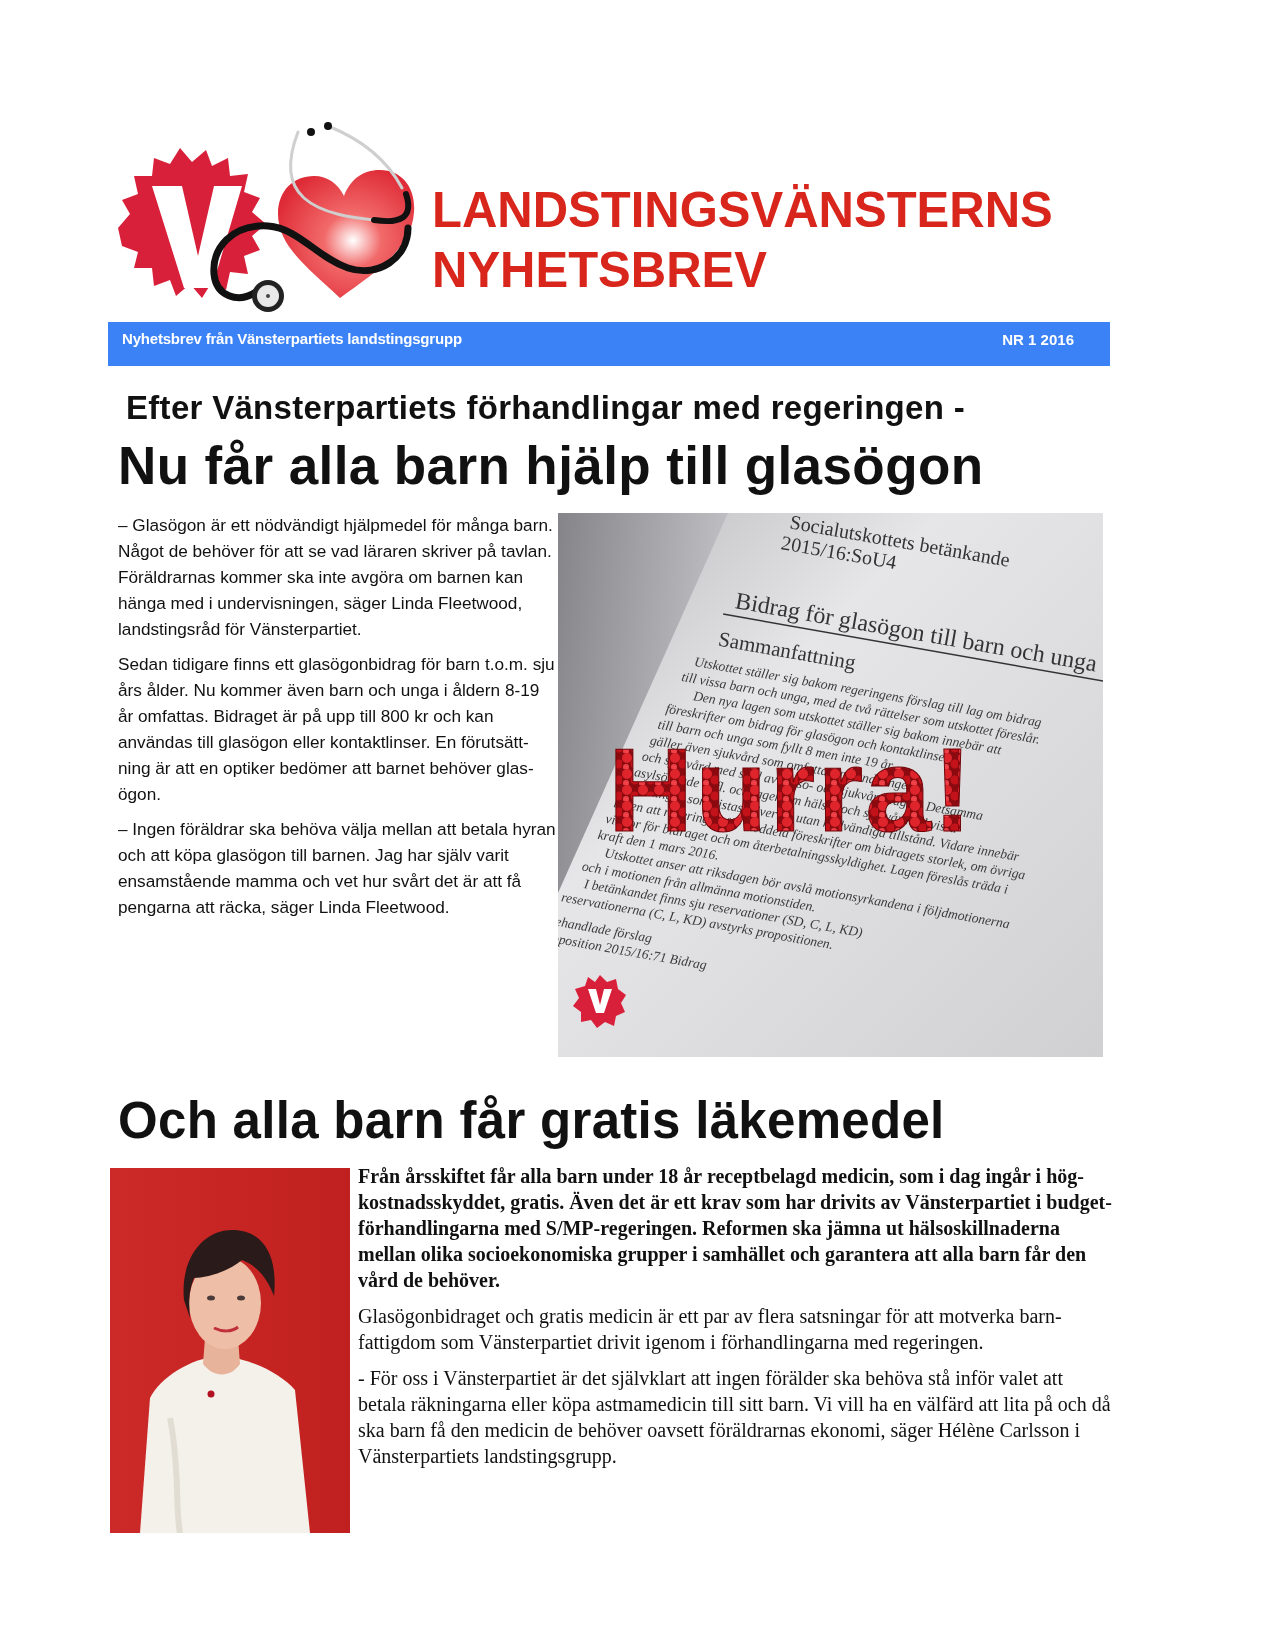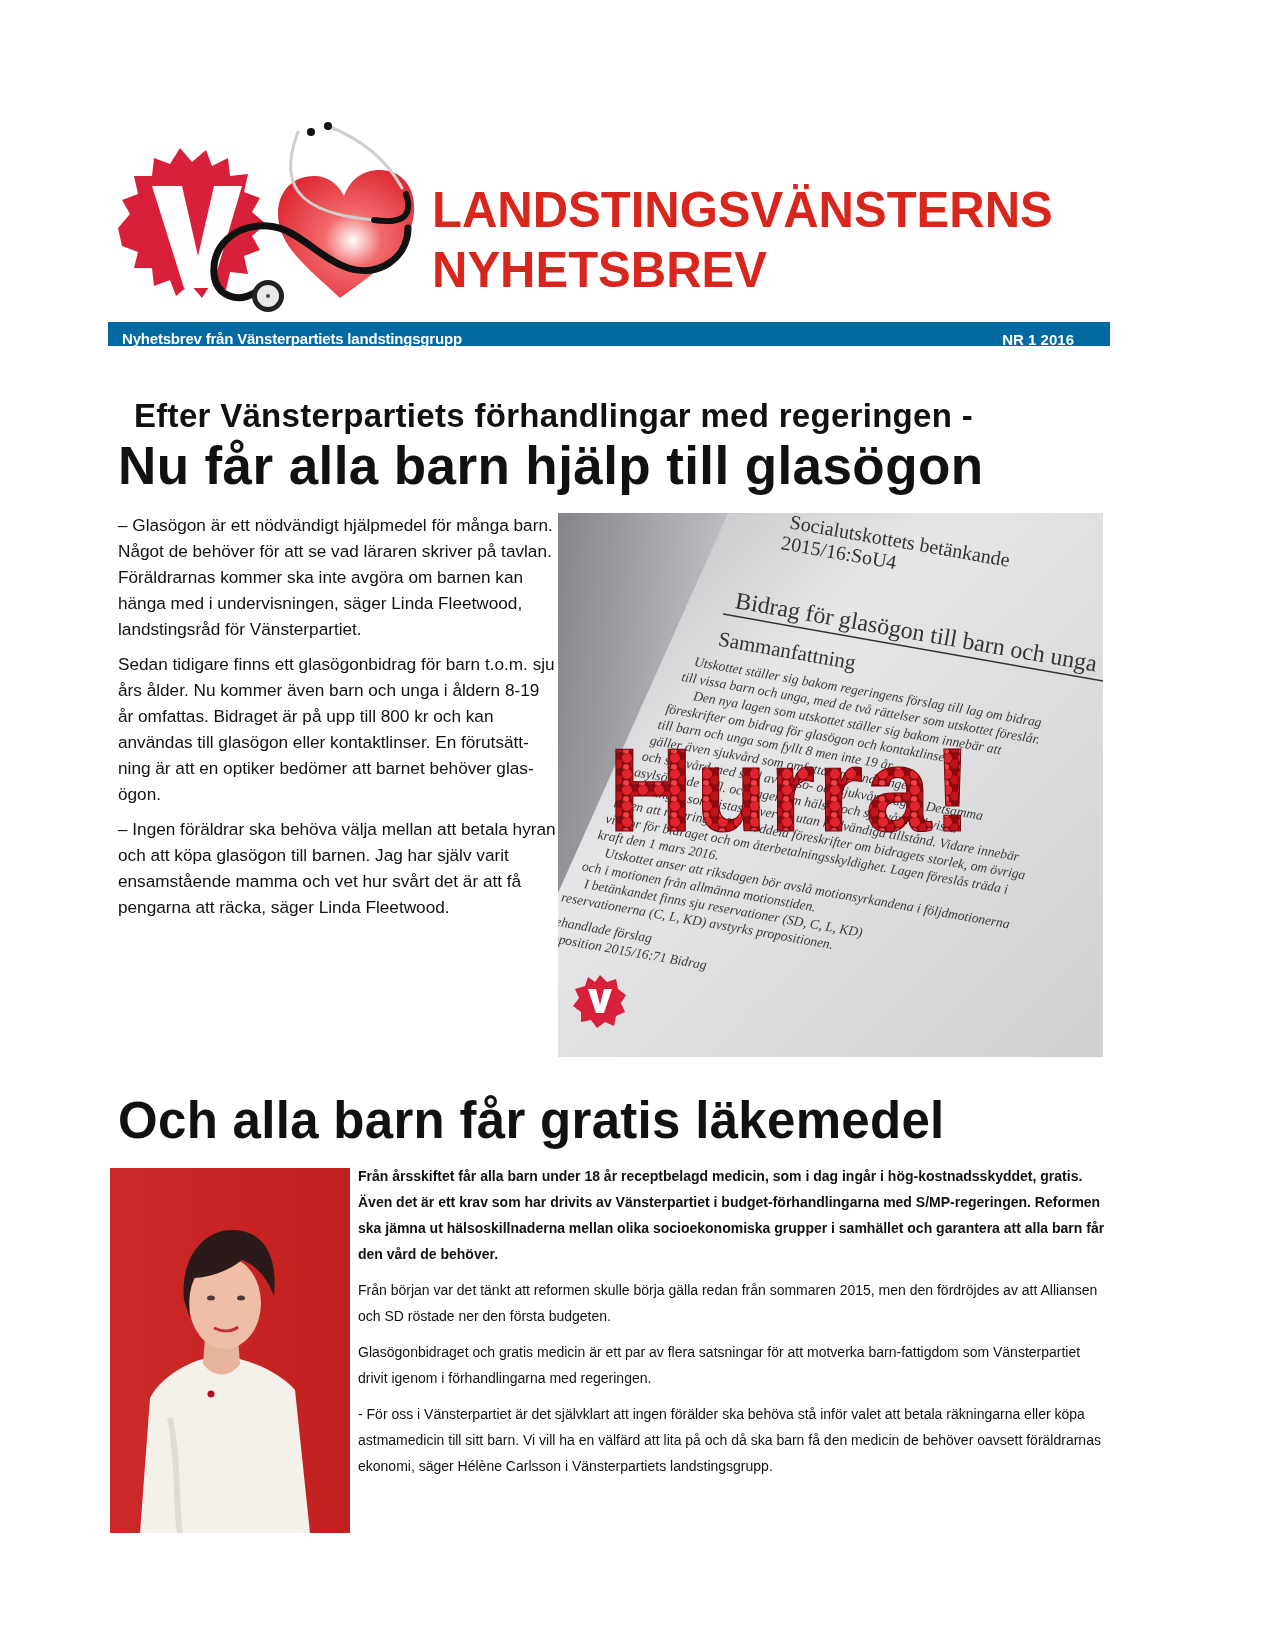--- a/index.html
+++ b/index.html
@@ -3,38 +3,38 @@
   <meta charset="utf-8">
   <style>
     html, body { margin: 0; padding: 0; background: #ffffff; }
     body { width: 1275px; height: 1650px; position: relative; overflow: hidden; font-family: "Liberation Sans", sans-serif; color: #111; }
 
     
     .logo { position: absolute; left: 108px; top: 118px; width: 310px; height: 200px; }
     .masthead-title { position: absolute; left: 432px; top: 180px; margin: 0; font-family: "Liberation Sans", sans-serif; font-weight: bold; color: #d9261c; font-size: 50px; line-height: 60px; letter-spacing: 0px; transform: scaleX(0.98); transform-origin: left top; }
     .masthead-title span { display: block; white-space: nowrap; }
 
-    .banner { position: absolute; left: 108px; top: 322px; width: 1002px; height: 24px; background: #0369a1; color: #fff; }
+    .banner { position: absolute; left: 108px; top: 322px; width: 1002px; height: 44px; background: #3b82f6; color: #fff; }
     .banner .sub { position: absolute; left: 14px; top: 8px; font-weight: bold; font-size: 15px; letter-spacing: -0.2px; }
     .banner .issue { position: absolute; right: 36px; top: 9px; font-weight: bold; font-size: 15px; }
 
     
-    .kicker { position: absolute; left: 118px; top: 380px; margin: 16px; font-weight: bold; font-size: 33px; line-height: 40px; white-space: nowrap; letter-spacing: 0.3px; }
+    .kicker { position: absolute; left: 118px; top: 380px; margin: 8px; font-weight: bold; font-size: 33px; line-height: 40px; white-space: nowrap; letter-spacing: 0.3px; }
     .headline1 { position: absolute; left: 118px; top: 435px; margin: 0; font-weight: bold; font-size: 53px; line-height: 62px; white-space: nowrap; letter-spacing: 0.4px; }
 
     .col-left { position: absolute; left: 118px; top: 512px; width: 440px; font-size: 17.2px; line-height: 26px; }
     .col-left p { margin: 0 0 9px 0; }
     .col-left p.lead { font-weight: bold; }
 
     .photo-doc { position: absolute; left: 558px; top: 513px; width: 545px; height: 544px; overflow: hidden; background: #d8d8da; }
 
     
     .headline2 { position: absolute; left: 118px; top: 1090px; margin: 0; font-weight: bold; font-size: 51px; line-height: 62px; white-space: nowrap; letter-spacing: 0.3px; }
     .portrait { position: absolute; left: 110px; top: 1168px; width: 240px; height: 365px; overflow: hidden; background: #cf2e2c; }
-    .col-right { position: absolute; left: 358px; top: 1163px; width: 755px; font-size: 14px; line-height: 26px; }
+    .col-right { position: absolute; left: 358px; top: 1163px; width: 755px; font-size: 20px; line-height: 26px; font-family: Liberation Serif, serif; }
     .col-right p { margin: 0 0 10px 0; }
     .col-right p.lead { font-weight: bold; }
   </style>
 </head>
 <body>
 
 <div class="logo">
   <svg width="310" height="200" viewBox="0 0 310 200">
 
     <g>
@@ -169,16 +169,15 @@
 
     <ellipse cx="101" cy="130" rx="4" ry="2.5" fill="#4a3a3a"></ellipse>
     <ellipse cx="131" cy="130" rx="4" ry="2.5" fill="#4a3a3a"></ellipse>
 
     <circle cx="101" cy="226" r="3.5" fill="#b01020"></circle>
   </svg>
 </div>
 
 <div class="col-right">
   <p class="lead">Från årsskiftet får alla barn under 18 år receptbelagd medicin, som i dag ingår i hög-kostnadsskyddet, gratis. Även det är ett krav som har drivits av Vänsterpartiet i budget-förhandlingarna med S/MP-regeringen. Reformen ska jämna ut hälsoskillnaderna mellan olika socioekonomiska grupper i samhället och garantera att alla barn får den vård de behöver.</p>
-  <p>Från början var det tänkt att reformen skulle börja gälla redan från sommaren 2015, men den fördröjdes av att Alliansen och SD röstade ner den första budgeten.</p>
   <p>Glasögonbidraget och gratis medicin är ett par av flera satsningar för att motverka barn-fattigdom som Vänsterpartiet drivit igenom i förhandlingarna med regeringen.</p>
   <p>- För oss i Vänsterpartiet är det självklart att ingen förälder ska behöva stå inför valet att betala räkningarna eller köpa astmamedicin till sitt barn. Vi vill ha en välfärd att lita på och då ska barn få den medicin de behöver oavsett föräldrarnas ekonomi, säger Hélène Carlsson i Vänsterpartiets landstingsgrupp.</p>
 </div>
 
 </body></html>

